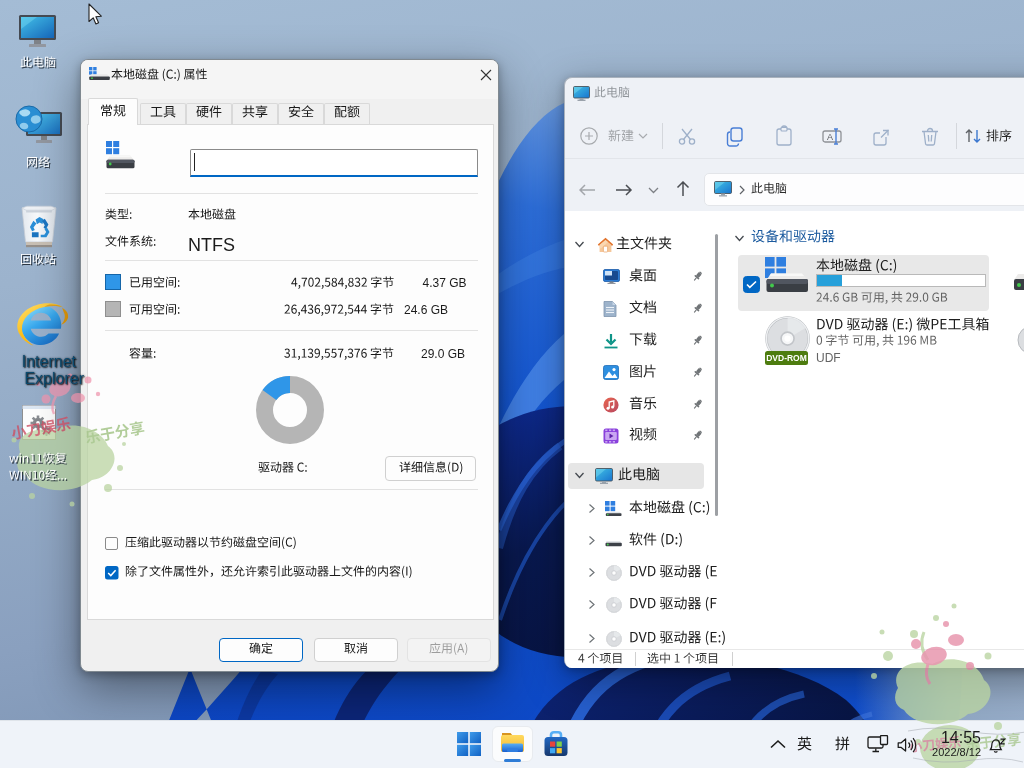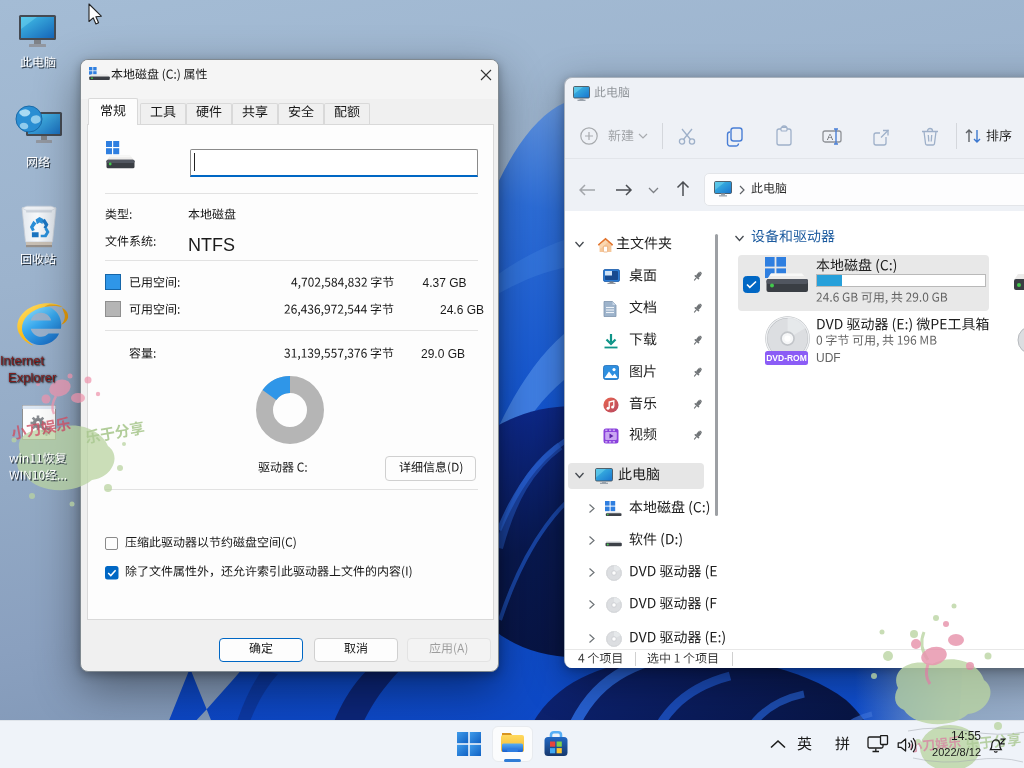--- a/index.html
+++ b/index.html
@@ -1,18 +1,18 @@
 <!DOCTYPE html>
 <html><head><meta charset="utf-8"><style>
 *{margin:0;padding:0;box-sizing:border-box}
 html,body{width:1024px;height:768px;overflow:hidden;font-family:"Liberation Sans",sans-serif}
 body{position:relative;background:#8fa9c6}
 .abs{position:absolute}
 svg{display:block}
-.lbl{position:absolute;color:#7f1d1d;font-size:13px;text-align:left;width:100%;
+.lbl{position:absolute;color:#0c4a6e;font-size:16px;text-align:right;width:100%;
  text-shadow:1px 1px 1.5px rgba(0,0,0,.9),0 0 2px rgba(0,0,0,.6);z-index:8}
 </style></head><body>
 <svg class="abs" style="left:0;top:0" width="1024" height="768" viewBox="0 0 1024 768">
 <defs>
 <linearGradient id="sky" x1="0" y1="0" x2="0.25" y2="1">
  <stop offset="0" stop-color="#a4bcd5"></stop>
         <stop offset="0.35" stop-color="#9cb3cd"></stop>
  <stop offset="0.6" stop-color="#92a9c5"></stop>
         <stop offset="0.8" stop-color="#8aa0bf"></stop>
  <stop offset="1" stop-color="#7e95b4"></stop>
@@ -537,21 +537,21 @@
       </svg>
       <svg class="abs" style="left:200px;top:238px" width="45" height="45">
         <g transform="scale(2.82)">
           <circle cx="8" cy="8" r="7.5" fill="#dcdee1" stroke="#b7babe" stroke-width="0.8"></circle>
           <circle cx="8" cy="8" r="7.5" fill="none" stroke="#eef0f2" stroke-width="0.5"></circle>
           <path d="M8 0.5 a7.5 7.5 0 0 1 6.5 3.7 l-4.4 2.6 a2.4 2.4 0 0 0 -2.1 -1.2 Z" fill="#e9ebee" opacity="0.8"></path>
           <circle cx="8" cy="8" r="2.3" fill="#f6f7f8" stroke="#c2c5c9" stroke-width="0.6"></circle>
           <circle cx="8" cy="8" r="1.1" fill="#fff"></circle>
         </g>
       </svg>
-      <div class="abs" style="left:200px;top:273px;width:43px;height:14px;background:#8b5cf6;border-radius:2.5px;color:#fff;font-size:8.5px;text-align:center;line-height:14px;font-weight:bold">DVD-ROM</div>
+      <div class="abs" style="left:200px;top:273px;width:43px;height:14px;background:#4d7c0f;border-radius:2.5px;color:#fff;font-size:8.5px;text-align:center;line-height:14px;font-weight:bold">DVD-ROM</div>
       <svg style="position:absolute;left:251px;top:239px;overflow:visible" width="175" height="17">
         <path transform="translate(0,12.3)" d="M1.4 0H4C7.1 0 8.8 -1.9 8.8 -5.2C8.8 -8.4 7.1 -10.3 4 -10.3H1.4ZM2.7 -1.1V-9.2H3.9C6.3 -9.2 7.5 -7.8 7.5 -5.2C7.5 -2.6 6.3 -1.1 3.9 -1.1Z M12.9 0H14.4L17.7 -10.3H16.4L14.7 -4.7C14.4 -3.5 14.1 -2.5 13.7 -1.3H13.7C13.3 -2.5 13 -3.5 12.7 -4.7L11 -10.3H9.6Z M19.1 0H21.7C24.8 0 26.5 -1.9 26.5 -5.2C26.5 -8.4 24.8 -10.3 21.7 -10.3H19.1ZM20.4 -1.1V-9.2H21.5C24 -9.2 25.2 -7.8 25.2 -5.2C25.2 -2.6 24 -1.1 21.5 -1.1Z M30.9 -2.1 31.1 -1.2C32.1 -1.5 33.4 -1.8 34.6 -2.2L34.6 -3C33.2 -2.6 31.8 -2.3 30.9 -2.1ZM43.6 -10.9H36.8V0.5H43.9V-0.4H37.8V-10H43.6ZM31.9 -9.2C31.8 -7.7 31.6 -5.6 31.5 -4.4H35.2C35.1 -1.5 34.8 -0.3 34.5 -0C34.4 0.1 34.3 0.1 34 0.1C33.8 0.1 33.1 0.1 32.5 0.1C32.6 0.3 32.7 0.7 32.7 0.9C33.4 1 34.1 1 34.4 1C34.8 0.9 35.1 0.8 35.3 0.5C35.8 0.1 36 -1.2 36.2 -4.8C36.2 -4.9 36.2 -5.2 36.2 -5.2L35.3 -5.2H35.1C35.3 -6.7 35.5 -9.3 35.6 -11.2L34.7 -11.1H31.4V-10.2H34.7C34.6 -8.5 34.4 -6.5 34.2 -5.2H32.5C32.6 -6.4 32.7 -7.9 32.8 -9.1ZM42.1 -9.2C41.8 -8.2 41.4 -7.2 41 -6.2C40.3 -7.1 39.7 -8 39.1 -8.8L38.3 -8.3C39 -7.4 39.8 -6.3 40.5 -5.2C39.8 -3.9 39 -2.7 38.2 -1.8C38.4 -1.6 38.8 -1.3 39 -1.1C39.7 -2 40.4 -3.1 41.1 -4.3C41.8 -3.2 42.4 -2.2 42.7 -1.4L43.6 -2C43.1 -2.9 42.4 -4.1 41.6 -5.3C42.2 -6.5 42.7 -7.7 43.1 -8.9Z M45.7 -10.6V-9.7H51.1V-10.6ZM53.6 -11.5C53.6 -10.5 53.6 -9.5 53.6 -8.5H51.5V-7.5H53.5C53.3 -4.3 52.8 -1.4 50.9 0.4C51.1 0.5 51.5 0.9 51.7 1.1C53.7 -0.9 54.3 -4 54.5 -7.5H56.6C56.5 -2.5 56.3 -0.7 55.9 -0.3C55.8 -0.1 55.6 -0.1 55.4 -0.1C55.1 -0.1 54.3 -0.1 53.6 -0.1C53.7 0.2 53.8 0.6 53.9 0.9C54.6 1 55.4 1 55.8 0.9C56.3 0.9 56.5 0.7 56.8 0.4C57.3 -0.2 57.5 -2.2 57.7 -8C57.7 -8.1 57.7 -8.5 57.7 -8.5H54.6C54.6 -9.5 54.6 -10.5 54.6 -11.5ZM45.7 -0.6 45.7 -0.6V-0.6C46 -0.8 46.5 -1 50.4 -1.8L50.7 -0.9L51.6 -1.2C51.4 -2.2 50.7 -3.9 50.2 -5.1L49.3 -4.9C49.6 -4.2 49.9 -3.4 50.1 -2.7L46.8 -2C47.3 -3.3 47.9 -4.8 48.2 -6.3H51.4V-7.3H45.2V-6.3H47.2C46.8 -4.7 46.2 -3 46 -2.6C45.8 -2 45.6 -1.7 45.4 -1.6C45.5 -1.3 45.6 -0.8 45.7 -0.6Z M61.2 -10.2H63.6V-8.2H61.2ZM67.2 -10.2H69.7V-8.2H67.2ZM67 -6.8C67.6 -6.6 68.3 -6.2 68.8 -5.9H64.8C65.1 -6.3 65.4 -6.8 65.6 -7.3L64.6 -7.4V-11.1H60.2V-7.3H64.5C64.3 -6.8 63.9 -6.4 63.5 -5.9H59.2V-4.9H62.6C61.7 -4.1 60.4 -3.3 58.9 -2.8C59.1 -2.6 59.3 -2.2 59.5 -2L60.2 -2.3V1.1H61.2V0.7H63.6V1H64.6V-3.2H61.9C62.7 -3.7 63.4 -4.3 64 -4.9H66.6C67.2 -4.3 68 -3.7 68.8 -3.2H66.2V1.1H67.2V0.7H69.7V1H70.7V-2.3L71.4 -2.1C71.5 -2.3 71.8 -2.7 72.1 -2.9C70.5 -3.3 69 -4 67.9 -4.9H71.7V-5.9H69.3L69.7 -6.3C69.2 -6.7 68.3 -7.1 67.6 -7.3ZM66.2 -11.1V-7.3H70.7V-11.1ZM61.2 -0.2V-2.3H63.6V-0.2ZM67.2 -0.2V-2.3H69.7V-0.2Z M78.9 2.7 79.7 2.4C78.5 0.4 77.9 -2 77.9 -4.4C77.9 -6.7 78.5 -9.1 79.7 -11.1L78.9 -11.5C77.6 -9.4 76.9 -7.1 76.9 -4.4C76.9 -1.6 77.6 0.7 78.9 2.7Z M81.7 0H87.8V-1.1H83V-4.8H86.9V-6H83V-9.2H87.6V-10.3H81.7Z M90.5 -5.5C91 -5.5 91.4 -5.9 91.4 -6.4C91.4 -7 91 -7.4 90.5 -7.4C90 -7.4 89.6 -7 89.6 -6.4C89.6 -5.9 90 -5.5 90.5 -5.5ZM90.5 0.2C91 0.2 91.4 -0.2 91.4 -0.8C91.4 -1.4 91 -1.8 90.5 -1.8C90 -1.8 89.6 -1.4 89.6 -0.8C89.6 -0.2 90 0.2 90.5 0.2Z M93.8 2.7C95.1 0.7 95.9 -1.6 95.9 -4.4C95.9 -7.1 95.1 -9.4 93.8 -11.5L93 -11.1C94.2 -9.1 94.8 -6.7 94.8 -4.4C94.8 -2 94.2 0.4 93 2.4Z M103.1 -11.8C102.6 -10.8 101.6 -9.7 100.7 -9C100.9 -8.8 101.1 -8.4 101.3 -8.2C102.3 -9 103.4 -10.3 104.1 -11.4ZM104.9 -4.5V-2.8C104.9 -1.8 104.8 -0.6 103.9 0.4C104 0.5 104.4 0.9 104.5 1.1C105.6 -0 105.8 -1.6 105.8 -2.8V-3.6H107.6V-2C107.6 -1.4 107.4 -1.2 107.3 -1.1C107.4 -0.9 107.6 -0.5 107.6 -0.2C107.8 -0.5 108.1 -0.7 109.8 -1.9C109.8 -2.1 109.6 -2.4 109.6 -2.6L108.5 -2V-4.5ZM110.6 -8H112.3C112.2 -6.2 111.9 -4.7 111.4 -3.5C111 -4.7 110.7 -6 110.5 -7.4ZM104.3 -6.2V-5.3H109V-5.5C109.2 -5.3 109.4 -5 109.5 -4.9C109.6 -5.2 109.8 -5.5 110 -5.8C110.2 -4.6 110.5 -3.4 110.9 -2.4C110.2 -1.2 109.4 -0.3 108.3 0.4C108.5 0.6 108.8 1 108.9 1.1C109.9 0.5 110.7 -0.4 111.3 -1.3C111.8 -0.3 112.4 0.5 113.2 1.1C113.3 0.8 113.7 0.4 113.9 0.2C113 -0.3 112.3 -1.2 111.8 -2.3C112.6 -3.8 113 -5.7 113.3 -8H113.8V-8.9H110.9C111 -9.7 111.2 -10.7 111.3 -11.6L110.3 -11.7C110.1 -9.6 109.7 -7.5 109 -6V-6.2ZM104.6 -10.6V-7.3H108.9V-10.6H108.2V-8.1H107.2V-11.8H106.4V-8.1H105.3V-10.6ZM103.4 -9C102.7 -7.5 101.6 -6 100.6 -5C100.7 -4.8 101.1 -4.3 101.2 -4.1C101.6 -4.5 102 -5 102.4 -5.5V1.1H103.3V-6.9C103.7 -7.5 104 -8.1 104.3 -8.6Z M115.7 0H117V-4.1H118.7C121 -4.1 122.5 -5.1 122.5 -7.3C122.5 -9.5 121 -10.3 118.7 -10.3H115.7ZM117 -5.1V-9.2H118.5C120.3 -9.2 121.2 -8.8 121.2 -7.3C121.2 -5.8 120.4 -5.1 118.6 -5.1Z M124.6 0H130.7V-1.1H125.9V-4.8H129.8V-6H125.9V-9.2H130.5V-10.3H124.6Z M132.2 -1V0H144.7V-1H139V-9.1H144V-10.2H132.9V-9.1H137.8V-1Z M153.9 -1.2C155.5 -0.4 157.1 0.4 158.1 1.1L158.9 0.4C157.8 -0.3 156.2 -1.2 154.6 -1.9ZM150 -1.9C149.2 -1.1 147.4 -0.2 146 0.4C146.2 0.6 146.6 0.9 146.8 1.1C148.2 0.6 149.9 -0.4 151 -1.2ZM148.4 -11.1V-2.9H146.2V-2H158.7V-2.9H156.7V-11.1ZM149.4 -2.9V-4.2H155.6V-2.9ZM149.4 -8.2H155.6V-7H149.4ZM149.4 -9V-10.2H155.6V-9ZM149.4 -6.2H155.6V-5H149.4Z M167.4 -4.1H171.1V-2.7H167.4ZM167.4 -4.9V-6.3H171.1V-4.9ZM167.4 -1.8H171.1V-0.4H167.4ZM166.4 -7.3V1.1H167.4V0.5H171.1V1H172.2V-7.3ZM162 -11.8C161.6 -10.4 160.8 -9 159.9 -8.1C160.2 -8 160.6 -7.7 160.8 -7.5C161.3 -8 161.7 -8.7 162.1 -9.5H162.7C163 -8.9 163.3 -8.3 163.4 -7.8H162.7V-6.2H160.3V-5.2H162.5C161.9 -3.7 160.8 -2.1 159.9 -1.2C160.1 -1 160.4 -0.6 160.6 -0.4C161.3 -1.2 162.1 -2.4 162.7 -3.6V1.1H163.7V-3.6C164.3 -3 165 -2.2 165.3 -1.8L166 -2.6C165.6 -2.9 164.3 -4.2 163.7 -4.7V-5.2H166V-6.2H163.7V-7.7L164.4 -8C164.3 -8.4 164 -9 163.8 -9.5H166.3V-10.4H162.6C162.8 -10.8 162.9 -11.2 163 -11.6ZM167.5 -11.8C167.1 -10.4 166.4 -9.1 165.5 -8.2C165.7 -8.1 166.2 -7.8 166.3 -7.6C166.8 -8.1 167.3 -8.8 167.7 -9.5H168.5C169 -8.9 169.5 -8.1 169.6 -7.6L170.5 -8C170.4 -8.4 170 -9 169.6 -9.5H172.7V-10.4H168.1C168.3 -10.8 168.4 -11.2 168.5 -11.6Z" fill="#1f1f1f"></path>
       </svg>
       <svg style="position:absolute;left:251px;top:256px;overflow:visible" width="123" height="15">
         <path transform="translate(0,10.6)" d="M3.3 0.2C5 0.2 6.1 -1.4 6.1 -4.4C6.1 -7.5 5 -9 3.3 -9C1.7 -9 0.6 -7.5 0.6 -4.4C0.6 -1.4 1.7 0.2 3.3 0.2ZM3.3 -0.7C2.3 -0.7 1.7 -1.8 1.7 -4.4C1.7 -7 2.3 -8.1 3.3 -8.1C4.3 -8.1 5 -7 5 -4.4C5 -1.8 4.3 -0.7 3.3 -0.7Z M14.9 -4.4V-3.6H10.2V-2.7H14.9V-0.2C14.9 0 14.8 0.1 14.6 0.1C14.4 0.1 13.6 0.1 12.8 0C12.9 0.3 13.1 0.7 13.2 0.9C14.2 0.9 14.8 0.9 15.3 0.8C15.7 0.6 15.8 0.4 15.8 -0.1V-2.7H20.5V-3.6H15.8V-4C16.9 -4.6 18 -5.4 18.7 -6.2L18.1 -6.7L17.9 -6.6H12.1V-5.8H17C16.4 -5.2 15.6 -4.7 14.9 -4.4ZM14.4 -9.9C14.7 -9.6 14.9 -9.2 15 -8.8H10.3V-6.3H11.2V-8H19.5V-6.3H20.4V-8.8H16.1C15.9 -9.2 15.6 -9.8 15.3 -10.2Z M22.5 -5.8V-5H25.7V0.9H26.6V-5H30.6V-1.8C30.6 -1.7 30.5 -1.6 30.3 -1.6C30.1 -1.6 29.3 -1.6 28.4 -1.6C28.5 -1.3 28.6 -1 28.7 -0.7C29.8 -0.7 30.5 -0.7 31 -0.8C31.4 -1 31.5 -1.3 31.5 -1.8V-5.8ZM29 -10.1V-8.7H25.7V-10.1H24.8V-8.7H22V-7.9H24.8V-6.5H25.7V-7.9H29V-6.5H29.9V-7.9H32.7V-8.7H29.9V-10.1Z M36.7 -9.2V-8.3H45V-0.3C45 -0.1 44.9 -0 44.7 0C44.4 0 43.4 0 42.4 -0C42.6 0.2 42.7 0.7 42.8 0.9C44 0.9 44.8 0.9 45.3 0.8C45.8 0.6 45.9 0.3 45.9 -0.3V-8.3H47.4V-9.2ZM38.8 -5.7H42V-2.9H38.8ZM37.9 -6.6V-1.1H38.8V-2.1H42.9V-6.6Z M49.9 -9.2V-4.9C49.9 -3.2 49.8 -1.1 48.4 0.4C48.6 0.5 49 0.8 49.1 1C50 0 50.4 -1.4 50.6 -2.7H53.6V0.9H54.6V-2.7H57.8V-0.3C57.8 -0 57.7 0 57.5 0C57.2 0 56.4 0.1 55.6 0C55.7 0.3 55.8 0.7 55.9 0.9C57 0.9 57.7 0.9 58.1 0.7C58.5 0.6 58.7 0.3 58.7 -0.3V-9.2ZM50.8 -8.4H53.6V-6.4H50.8ZM57.8 -8.4V-6.4H54.6V-8.4ZM50.8 -5.6H53.6V-3.6H50.7C50.7 -4 50.8 -4.5 50.8 -4.9ZM57.8 -5.6V-3.6H54.6V-5.6Z M60.9 2.3C62 1.8 62.7 0.9 62.7 -0.2C62.7 -1 62.3 -1.5 61.8 -1.5C61.3 -1.5 60.9 -1.2 60.9 -0.7C60.9 -0.3 61.3 0 61.7 0L61.9 0C61.9 0.7 61.4 1.3 60.7 1.6Z M73.1 -1.8C74.2 -1 75.7 0.2 76.4 1L77.3 0.4C76.5 -0.3 75 -1.5 73.9 -2.3ZM70 -2.2C69.3 -1.3 68 -0.3 66.8 0.3C67 0.5 67.3 0.8 67.5 1C68.7 0.3 70.1 -0.8 70.9 -1.9ZM67.1 -7.5V-6.7H69.4V-3.8H66.6V-2.9H77.5V-3.8H74.7V-6.7H77.1V-7.5H74.7V-10H73.8V-7.5H70.3V-10H69.4V-7.5ZM70.3 -3.8V-6.7H73.8V-3.8Z M81.8 0H86.6V-0.9H84.9V-8.8H84C83.5 -8.5 83 -8.3 82.2 -8.2V-7.5H83.8V-0.9H81.8Z M90.2 0.2C91.9 0.2 93.4 -1.2 93.4 -4.8C93.4 -7.6 92.1 -9 90.5 -9C89.1 -9 87.9 -7.8 87.9 -6.1C87.9 -4.3 88.9 -3.3 90.4 -3.3C91.1 -3.3 91.8 -3.8 92.4 -4.4C92.3 -1.7 91.3 -0.8 90.2 -0.8C89.6 -0.8 89.1 -1 88.7 -1.4L88.1 -0.7C88.6 -0.2 89.3 0.2 90.2 0.2ZM92.4 -5.3C91.8 -4.5 91.1 -4.2 90.5 -4.2C89.5 -4.2 89 -4.9 89 -6.1C89 -7.3 89.6 -8.1 90.5 -8.1C91.6 -8.1 92.3 -7.1 92.4 -5.3Z M97.7 0.2C99 0.2 100.2 -1 100.2 -2.7C100.2 -4.5 99.3 -5.5 97.8 -5.5C97.1 -5.5 96.3 -5.1 95.8 -4.4C95.8 -7.1 96.8 -8.1 98 -8.1C98.6 -8.1 99.1 -7.8 99.4 -7.4L100.1 -8.1C99.6 -8.6 98.9 -9 98 -9C96.3 -9 94.7 -7.6 94.7 -4.2C94.7 -1.3 96 0.2 97.7 0.2ZM95.8 -3.5C96.4 -4.3 97 -4.6 97.6 -4.6C98.7 -4.6 99.2 -3.9 99.2 -2.7C99.2 -1.5 98.5 -0.7 97.7 -0.7C96.6 -0.7 95.9 -1.7 95.8 -3.5Z M104.6 0H105.6V-4.9C105.6 -5.6 105.6 -6.7 105.5 -7.5H105.5L106.2 -5.5L107.9 -0.9H108.6L110.3 -5.5L111 -7.5H111.1C111 -6.7 110.9 -5.6 110.9 -4.9V0H111.9V-8.8H110.6L108.9 -4.1C108.7 -3.5 108.6 -2.9 108.3 -2.3H108.3C108.1 -2.9 107.9 -3.5 107.6 -4.1L106 -8.8H104.6Z M114.4 0H117.2C119.1 0 120.5 -0.9 120.5 -2.6C120.5 -3.8 119.8 -4.5 118.7 -4.7V-4.7C119.5 -5 120 -5.8 120 -6.6C120 -8.2 118.8 -8.8 117 -8.8H114.4ZM115.5 -5.1V-7.9H116.8C118.2 -7.9 118.9 -7.5 118.9 -6.5C118.9 -5.6 118.3 -5.1 116.8 -5.1ZM115.5 -0.9V-4.2H117C118.6 -4.2 119.4 -3.7 119.4 -2.6C119.4 -1.4 118.5 -0.9 117 -0.9Z" fill="#646464"></path>
       </svg>
       <div class="abs" style="left:251px;top:273px;color:#646464;font-size:12px">UDF</div>
       <svg class="abs" style="left:449px;top:193px" width="12" height="22">
         <path d="M4 3 L12 3 L12 9 L0 9 Z" fill="#ecebea"></path>
         <rect x="0" y="8" width="12" height="11" rx="2" fill="#3a3e44"></rect>
@@ -654,21 +654,21 @@
         <svg style="position:absolute;left:48px;top:243px;overflow:visible" width="53" height="15">
           <path transform="translate(0,10.6)" d="M0.7 -9.2V-8.3H9V-0.3C9 -0.1 8.9 -0 8.6 0C8.3 0 7.3 0 6.4 -0C6.5 0.2 6.7 0.7 6.8 0.9C7.9 0.9 8.8 0.9 9.3 0.8C9.7 0.6 9.9 0.3 9.9 -0.3V-8.3H11.4V-9.2ZM2.8 -5.7H5.9V-2.9H2.8ZM1.9 -6.6V-1.1H2.8V-2.1H6.8V-6.6Z M13.8 -9.2V-4.9C13.8 -3.2 13.7 -1.1 12.4 0.4C12.6 0.5 12.9 0.8 13.1 1C14 0 14.4 -1.4 14.6 -2.7H17.6V0.9H18.5V-2.7H21.8V-0.3C21.8 -0 21.7 0 21.4 0C21.2 0 20.4 0.1 19.5 0C19.7 0.3 19.8 0.7 19.9 0.9C21 0.9 21.7 0.9 22.1 0.7C22.5 0.6 22.6 0.3 22.6 -0.3V-9.2ZM14.7 -8.4H17.6V-6.4H14.7ZM21.8 -8.4V-6.4H18.5V-8.4ZM14.7 -5.6H17.6V-3.6H14.7C14.7 -4 14.7 -4.5 14.7 -4.9ZM21.8 -5.6V-3.6H18.5V-5.6Z M30.8 -6.4C32 -5.8 33.6 -4.9 34.4 -4.3L35 -5C34.2 -5.5 32.5 -6.4 31.3 -7ZM28.6 -7.1C27.7 -6.3 26.4 -5.5 25 -5L25.5 -4.2C27 -4.8 28.3 -5.7 29.2 -6.5ZM24.9 -0.3V0.6H35.1V-0.3H30.5V-3.3H33.9V-4.1H26.2V-3.3H29.5V-0.3ZM29.1 -9.9C29.3 -9.5 29.5 -9 29.7 -8.6H24.9V-5.9H25.8V-7.8H34.2V-6.2H35.1V-8.6H30.8C30.6 -9.1 30.3 -9.7 30 -10.2Z M37.1 -7.4V1H38V-7.4ZM37.3 -9.5C37.8 -9 38.4 -8.2 38.7 -7.7L39.5 -8.2C39.2 -8.7 38.5 -9.4 38 -9.9ZM40.5 -3.5H43.4V-1.9H40.5ZM40.5 -5.9H43.4V-4.3H40.5ZM39.7 -6.6V-1.2H44.3V-6.6ZM40.2 -9.4V-8.6H46V-0.1C46 0 46 0.1 45.8 0.1C45.7 0.1 45.2 0.1 44.7 0.1C44.8 0.3 44.9 0.7 45 0.9C45.7 0.9 46.2 0.9 46.5 0.8C46.8 0.6 47 0.4 47 -0.1V-9.4Z M49.7 -4.7C50.1 -4.7 50.5 -5 50.5 -5.5C50.5 -6 50.1 -6.4 49.7 -6.4C49.2 -6.4 48.9 -6 48.9 -5.5C48.9 -5 49.2 -4.7 49.7 -4.7ZM49.7 0.2C50.1 0.2 50.5 -0.2 50.5 -0.7C50.5 -1.2 50.1 -1.5 49.7 -1.5C49.2 -1.5 48.9 -1.2 48.9 -0.7C48.9 -0.2 49.2 0.2 49.7 0.2Z" fill="#1b1b1b"></path>
         </svg>
         <svg style="position:absolute;left:209.704px;top:216px;overflow:visible" width="105" height="15">
           <path transform="translate(0,10.6)" d="M4.1 0H5.1V-2.4H6.3V-3.3H5.1V-8.8H3.9L0.2 -3.1V-2.4H4.1ZM4.1 -3.3H1.4L3.4 -6.3C3.6 -6.7 3.9 -7.2 4.1 -7.6H4.1C4.1 -7.2 4.1 -6.4 4.1 -6Z M7.6 2.3C8.6 1.8 9.3 0.9 9.3 -0.2C9.3 -1 9 -1.5 8.4 -1.5C7.9 -1.5 7.6 -1.2 7.6 -0.7C7.6 -0.3 7.9 0 8.4 0L8.5 0C8.5 0.7 8 1.3 7.3 1.6Z M12.4 0H13.5C13.7 -3.4 14 -5.5 16.1 -8.1V-8.8H10.6V-7.9H14.9C13.1 -5.5 12.5 -3.3 12.4 0Z M20 0.2C21.7 0.2 22.7 -1.4 22.7 -4.4C22.7 -7.5 21.7 -9 20 -9C18.3 -9 17.3 -7.5 17.3 -4.4C17.3 -1.4 18.3 0.2 20 0.2ZM20 -0.7C19 -0.7 18.3 -1.8 18.3 -4.4C18.3 -7 19 -8.1 20 -8.1C21 -8.1 21.7 -7 21.7 -4.4C21.7 -1.8 21 -0.7 20 -0.7Z M23.8 0H29.4V-0.9H26.9C26.5 -0.9 26 -0.9 25.5 -0.9C27.6 -2.8 29 -4.6 29 -6.4C29 -7.9 28 -9 26.4 -9C25.3 -9 24.5 -8.4 23.8 -7.7L24.4 -7C24.9 -7.6 25.5 -8.1 26.3 -8.1C27.3 -8.1 27.9 -7.3 27.9 -6.3C27.9 -4.8 26.6 -3.1 23.8 -0.6Z M30.9 2.3C32 1.8 32.6 0.9 32.6 -0.2C32.6 -1 32.3 -1.5 31.7 -1.5C31.3 -1.5 30.9 -1.2 30.9 -0.7C30.9 -0.3 31.2 0 31.7 0L31.8 0C31.8 0.7 31.4 1.3 30.6 1.6Z M36.5 0.2C37.9 0.2 39.3 -0.9 39.3 -2.9C39.3 -4.8 38.1 -5.7 36.7 -5.7C36.2 -5.7 35.8 -5.5 35.4 -5.3L35.6 -7.9H38.9V-8.8H34.6L34.3 -4.7L34.9 -4.3C35.4 -4.7 35.8 -4.8 36.4 -4.8C37.5 -4.8 38.2 -4.1 38.2 -2.8C38.2 -1.5 37.4 -0.8 36.3 -0.8C35.3 -0.8 34.7 -1.2 34.2 -1.7L33.6 -1C34.2 -0.4 35.1 0.2 36.5 0.2Z M43.3 0.2C45 0.2 46.1 -0.8 46.1 -2.1C46.1 -3.3 45.4 -4 44.6 -4.4V-4.5C45.1 -4.9 45.8 -5.7 45.8 -6.6C45.8 -8 44.9 -8.9 43.4 -8.9C42 -8.9 40.9 -8 40.9 -6.7C40.9 -5.8 41.5 -5.1 42.1 -4.7V-4.6C41.3 -4.2 40.5 -3.4 40.5 -2.2C40.5 -0.8 41.7 0.2 43.3 0.2ZM43.9 -4.8C42.9 -5.2 41.9 -5.7 41.9 -6.7C41.9 -7.5 42.5 -8.1 43.3 -8.1C44.3 -8.1 44.8 -7.4 44.8 -6.6C44.8 -5.9 44.5 -5.3 43.9 -4.8ZM43.3 -0.7C42.3 -0.7 41.5 -1.3 41.5 -2.3C41.5 -3.1 42 -3.8 42.7 -4.3C44 -3.8 45 -3.3 45 -2.1C45 -1.3 44.4 -0.7 43.3 -0.7Z M50.7 0H51.7V-2.4H52.9V-3.3H51.7V-8.8H50.5L46.9 -3.1V-2.4H50.7ZM50.7 -3.3H48L50 -6.3C50.3 -6.7 50.5 -7.2 50.7 -7.6H50.8C50.7 -7.2 50.7 -6.4 50.7 -6Z M54.2 2.3C55.3 1.8 55.9 0.9 55.9 -0.2C55.9 -1 55.6 -1.5 55 -1.5C54.6 -1.5 54.2 -1.2 54.2 -0.7C54.2 -0.3 54.6 0 55 0L55.1 0C55.1 0.7 54.7 1.3 53.9 1.6Z M60 0.2C61.6 0.2 62.7 -0.8 62.7 -2.1C62.7 -3.3 62 -4 61.3 -4.4V-4.5C61.8 -4.9 62.4 -5.7 62.4 -6.6C62.4 -8 61.5 -8.9 60 -8.9C58.6 -8.9 57.6 -8 57.6 -6.7C57.6 -5.8 58.2 -5.1 58.8 -4.7V-4.6C58 -4.2 57.2 -3.4 57.2 -2.2C57.2 -0.8 58.4 0.2 60 0.2ZM60.6 -4.8C59.5 -5.2 58.6 -5.7 58.6 -6.7C58.6 -7.5 59.2 -8.1 60 -8.1C60.9 -8.1 61.5 -7.4 61.5 -6.6C61.5 -5.9 61.2 -5.3 60.6 -4.8ZM60 -0.7C58.9 -0.7 58.2 -1.3 58.2 -2.3C58.2 -3.1 58.7 -3.8 59.4 -4.3C60.6 -3.8 61.7 -3.3 61.7 -2.1C61.7 -1.3 61 -0.7 60 -0.7Z M66.4 0.2C68 0.2 69.3 -0.8 69.3 -2.4C69.3 -3.6 68.4 -4.3 67.4 -4.6V-4.6C68.4 -5 69 -5.7 69 -6.8C69 -8.1 67.9 -9 66.4 -9C65.4 -9 64.6 -8.5 64 -7.9L64.5 -7.2C65.1 -7.7 65.7 -8.1 66.4 -8.1C67.3 -8.1 67.9 -7.5 67.9 -6.7C67.9 -5.7 67.2 -5 65.4 -5V-4.2C67.5 -4.2 68.2 -3.5 68.2 -2.4C68.2 -1.4 67.4 -0.8 66.4 -0.8C65.4 -0.8 64.7 -1.2 64.2 -1.8L63.6 -1.1C64.2 -0.4 65.1 0.2 66.4 0.2Z M70.5 0H76V-0.9H73.6C73.1 -0.9 72.6 -0.9 72.1 -0.9C74.2 -2.8 75.6 -4.6 75.6 -6.4C75.6 -7.9 74.6 -9 73 -9C71.9 -9 71.1 -8.4 70.4 -7.7L71.1 -7C71.6 -7.6 72.2 -8.1 72.9 -8.1C74 -8.1 74.5 -7.3 74.5 -6.3C74.5 -4.8 73.2 -3.1 70.5 -0.6Z M84.8 -4.4V-3.6H80.1V-2.7H84.8V-0.2C84.8 0 84.8 0.1 84.5 0.1C84.3 0.1 83.5 0.1 82.7 0C82.9 0.3 83.1 0.7 83.1 0.9C84.1 0.9 84.8 0.9 85.2 0.8C85.6 0.6 85.8 0.4 85.8 -0.1V-2.7H90.5V-3.6H85.8V-4C86.8 -4.6 87.9 -5.4 88.6 -6.2L88 -6.7L87.8 -6.6H82.1V-5.8H86.9C86.3 -5.2 85.5 -4.7 84.8 -4.4ZM84.4 -9.9C84.6 -9.6 84.8 -9.2 85 -8.8H80.3V-6.3H81.1V-8H89.4V-6.3H90.3V-8.8H86.1C85.9 -9.2 85.6 -9.8 85.3 -10.2Z M92.5 -5.8V-5H95.6V0.9H96.6V-5H100.6V-1.8C100.6 -1.7 100.5 -1.6 100.3 -1.6C100 -1.6 99.2 -1.6 98.3 -1.6C98.4 -1.3 98.6 -1 98.6 -0.7C99.7 -0.7 100.5 -0.7 100.9 -0.8C101.4 -1 101.5 -1.3 101.5 -1.8V-5.8ZM98.9 -10.1V-8.7H95.7V-10.1H94.8V-8.7H92V-7.9H94.8V-6.5H95.7V-7.9H98.9V-6.5H99.8V-7.9H102.6V-8.7H99.8V-10.1Z" fill="#1b1b1b"></path>
         </svg>
         <svg style="position:absolute;left:203.04400000000004px;top:243px;overflow:visible" width="111" height="15">
           <path transform="translate(0,10.6)" d="M0.5 0H6.1V-0.9H3.6C3.2 -0.9 2.6 -0.9 2.2 -0.9C4.2 -2.8 5.6 -4.6 5.6 -6.4C5.6 -7.9 4.6 -9 3.1 -9C2 -9 1.2 -8.4 0.5 -7.7L1.1 -7C1.6 -7.6 2.2 -8.1 2.9 -8.1C4 -8.1 4.6 -7.3 4.6 -6.3C4.6 -4.8 3.3 -3.1 0.5 -0.6Z M10.3 0.2C11.6 0.2 12.8 -1 12.8 -2.7C12.8 -4.5 11.8 -5.5 10.4 -5.5C9.7 -5.5 8.9 -5.1 8.4 -4.4C8.4 -7.1 9.4 -8.1 10.6 -8.1C11.2 -8.1 11.7 -7.8 12 -7.4L12.6 -8.1C12.2 -8.6 11.5 -9 10.6 -9C8.9 -9 7.3 -7.6 7.3 -4.2C7.3 -1.3 8.6 0.2 10.3 0.2ZM8.4 -3.5C9 -4.3 9.6 -4.6 10.2 -4.6C11.2 -4.6 11.8 -3.9 11.8 -2.7C11.8 -1.5 11.1 -0.7 10.3 -0.7C9.2 -0.7 8.5 -1.7 8.4 -3.5Z M14.2 2.3C15.3 1.8 16 0.9 16 -0.2C16 -1 15.6 -1.5 15 -1.5C14.6 -1.5 14.2 -1.2 14.2 -0.7C14.2 -0.3 14.6 0 15 0L15.2 0C15.1 0.7 14.7 1.3 14 1.6Z M20.7 0H21.8V-2.4H22.9V-3.3H21.8V-8.8H20.6L16.9 -3.1V-2.4H20.7ZM20.7 -3.3H18L20 -6.3C20.3 -6.7 20.5 -7.2 20.7 -7.6H20.8C20.8 -7.2 20.7 -6.4 20.7 -6Z M26.5 0.2C28 0.2 29.3 -0.8 29.3 -2.4C29.3 -3.6 28.5 -4.3 27.4 -4.6V-4.6C28.4 -5 29 -5.7 29 -6.8C29 -8.1 27.9 -9 26.4 -9C25.4 -9 24.6 -8.5 24 -7.9L24.6 -7.2C25.1 -7.7 25.7 -8.1 26.4 -8.1C27.3 -8.1 27.9 -7.5 27.9 -6.7C27.9 -5.7 27.3 -5 25.5 -5V-4.2C27.5 -4.2 28.2 -3.5 28.2 -2.4C28.2 -1.4 27.5 -0.8 26.4 -0.8C25.4 -0.8 24.7 -1.2 24.2 -1.8L23.7 -1.1C24.2 -0.4 25.1 0.2 26.5 0.2Z M33.6 0.2C35 0.2 36.1 -1 36.1 -2.7C36.1 -4.5 35.2 -5.5 33.7 -5.5C33 -5.5 32.2 -5.1 31.7 -4.4C31.7 -7.1 32.7 -8.1 33.9 -8.1C34.5 -8.1 35 -7.8 35.3 -7.4L36 -8.1C35.5 -8.6 34.8 -9 33.9 -9C32.2 -9 30.6 -7.6 30.6 -4.2C30.6 -1.3 31.9 0.2 33.6 0.2ZM31.7 -3.5C32.3 -4.3 33 -4.6 33.5 -4.6C34.6 -4.6 35.1 -3.9 35.1 -2.7C35.1 -1.5 34.4 -0.7 33.6 -0.7C32.5 -0.7 31.8 -1.7 31.7 -3.5Z M37.5 2.3C38.6 1.8 39.3 0.9 39.3 -0.2C39.3 -1 38.9 -1.5 38.4 -1.5C37.9 -1.5 37.5 -1.2 37.5 -0.7C37.5 -0.3 37.9 0 38.3 0L38.5 0C38.5 0.7 38 1.3 37.3 1.6Z M42.8 0.2C44.4 0.2 46 -1.2 46 -4.8C46 -7.6 44.7 -9 43 -9C41.7 -9 40.5 -7.8 40.5 -6.1C40.5 -4.3 41.5 -3.3 42.9 -3.3C43.7 -3.3 44.4 -3.8 45 -4.4C44.9 -1.7 43.9 -0.8 42.8 -0.8C42.2 -0.8 41.7 -1 41.3 -1.4L40.7 -0.7C41.2 -0.2 41.8 0.2 42.8 0.2ZM44.9 -5.3C44.4 -4.5 43.7 -4.2 43.1 -4.2C42.1 -4.2 41.5 -4.9 41.5 -6.1C41.5 -7.3 42.2 -8.1 43 -8.1C44.1 -8.1 44.8 -7.1 44.9 -5.3Z M49 0H50.1C50.3 -3.4 50.7 -5.5 52.7 -8.1V-8.8H47.2V-7.9H51.5C49.8 -5.5 49.2 -3.3 49 0Z M53.8 0H59.4V-0.9H56.9C56.5 -0.9 55.9 -0.9 55.5 -0.9C57.5 -2.8 58.9 -4.6 58.9 -6.4C58.9 -7.9 57.9 -9 56.4 -9C55.2 -9 54.5 -8.4 53.8 -7.7L54.4 -7C54.9 -7.6 55.5 -8.1 56.2 -8.1C57.3 -8.1 57.9 -7.3 57.9 -6.3C57.9 -4.8 56.6 -3.1 53.8 -0.6Z M60.9 2.3C61.9 1.8 62.6 0.9 62.6 -0.2C62.6 -1 62.3 -1.5 61.7 -1.5C61.2 -1.5 60.9 -1.2 60.9 -0.7C60.9 -0.3 61.2 0 61.7 0L61.8 0C61.8 0.7 61.3 1.3 60.6 1.6Z M66.4 0.2C67.9 0.2 69.3 -0.9 69.3 -2.9C69.3 -4.8 68.1 -5.7 66.7 -5.7C66.1 -5.7 65.7 -5.5 65.3 -5.3L65.6 -7.9H68.9V-8.8H64.6L64.3 -4.7L64.9 -4.3C65.4 -4.7 65.8 -4.8 66.4 -4.8C67.5 -4.8 68.2 -4.1 68.2 -2.8C68.2 -1.5 67.4 -0.8 66.3 -0.8C65.3 -0.8 64.7 -1.2 64.2 -1.7L63.6 -1C64.2 -0.4 65.1 0.2 66.4 0.2Z M74 0H75.1V-2.4H76.2V-3.3H75.1V-8.8H73.8L70.2 -3.1V-2.4H74ZM74 -3.3H71.3L73.3 -6.3C73.6 -6.7 73.8 -7.2 74 -7.6H74.1C74.1 -7.2 74 -6.4 74 -6Z M80.7 0H81.7V-2.4H82.9V-3.3H81.7V-8.8H80.5L76.8 -3.1V-2.4H80.7ZM80.7 -3.3H78L80 -6.3C80.2 -6.7 80.5 -7.2 80.7 -7.6H80.7C80.7 -7.2 80.7 -6.4 80.7 -6Z M91.5 -4.4V-3.6H86.8V-2.7H91.5V-0.2C91.5 0 91.4 0.1 91.2 0.1C91 0.1 90.2 0.1 89.4 0C89.6 0.3 89.7 0.7 89.8 0.9C90.8 0.9 91.4 0.9 91.9 0.8C92.3 0.6 92.4 0.4 92.4 -0.1V-2.7H97.1V-3.6H92.4V-4C93.5 -4.6 94.6 -5.4 95.3 -6.2L94.7 -6.7L94.5 -6.6H88.8V-5.8H93.6C93 -5.2 92.2 -4.7 91.5 -4.4ZM91 -9.9C91.3 -9.6 91.5 -9.2 91.7 -8.8H86.9V-6.3H87.8V-8H96.1V-6.3H97V-8.8H92.7C92.5 -9.2 92.2 -9.8 91.9 -10.2Z M99.1 -5.8V-5H102.3V0.9H103.2V-5H107.2V-1.8C107.2 -1.7 107.1 -1.6 106.9 -1.6C106.7 -1.6 105.9 -1.6 105 -1.6C105.1 -1.3 105.2 -1 105.3 -0.7C106.4 -0.7 107.1 -0.7 107.6 -0.8C108 -1 108.1 -1.3 108.1 -1.8V-5.8ZM105.6 -10.1V-8.7H102.3V-10.1H101.4V-8.7H98.6V-7.9H101.4V-6.5H102.3V-7.9H105.6V-6.5H106.5V-7.9H109.3V-8.7H106.5V-10.1Z" fill="#1b1b1b"></path>
         </svg>
         <div class="abs" style="left:340px;top:216px;width:47px;height:14px;font-size:12px;color:#1b1b1b;text-align:center">4.37 GB</div>
-        <div class="abs" style="left:356px;top:243px;width:47px;height:14px;font-size:12px;color:#1b1b1b;text-align:right">24.6 GB</div>
+        <div class="abs" style="left:320px;top:243px;width:47px;height:14px;font-size:12px;color:#1b1b1b;text-align:right">24.6 GB</div>
         <div class="abs" style="left:24px;top:270px;width:373px;height:1px;background:#e2e2e2"></div>
         <svg style="position:absolute;left:48px;top:287px;overflow:visible" width="29" height="15">
           <path transform="translate(0,10.6)" d="M4 -7.6C3.3 -6.7 2.2 -5.9 1.1 -5.3C1.3 -5.2 1.6 -4.8 1.7 -4.6C2.8 -5.3 4 -6.3 4.8 -7.3ZM7 -7.1C8.1 -6.4 9.5 -5.3 10.2 -4.7L10.8 -5.3C10.1 -5.9 8.7 -6.9 7.6 -7.6ZM5.9 -6.5C4.8 -4.8 2.7 -3.3 0.4 -2.4C0.7 -2.2 0.9 -1.9 1 -1.7C1.6 -1.9 2.1 -2.2 2.6 -2.5V1H3.5V0.6H8.5V0.9H9.4V-2.6C9.9 -2.4 10.4 -2.1 10.9 -1.8C11.1 -2.1 11.3 -2.4 11.5 -2.6C9.6 -3.4 7.9 -4.3 6.5 -5.9L6.7 -6.2ZM3.5 -0.2V-2.3H8.5V-0.2ZM3.6 -3.1C4.5 -3.7 5.3 -4.4 6 -5.2C6.8 -4.3 7.7 -3.6 8.6 -3.1ZM5.2 -9.9C5.4 -9.7 5.5 -9.3 5.7 -9H1V-6.8H1.9V-8.1H10.1V-6.8H11V-9H6.7C6.6 -9.3 6.3 -9.8 6.1 -10.2Z M15 -8H21V-7.3H15ZM15 -9.2H21V-8.5H15ZM14.1 -9.7V-6.8H21.9V-9.7ZM12.6 -6.3V-5.6H23.4V-6.3ZM14.8 -3.3H17.5V-2.6H14.8ZM18.4 -3.3H21.3V-2.6H18.4ZM14.8 -4.5H17.5V-3.8H14.8ZM18.4 -4.5H21.3V-3.8H18.4ZM12.6 -0V0.7H23.5V-0H18.4V-0.7H22.5V-1.4H18.4V-2H22.2V-5H13.9V-2H17.5V-1.4H13.6V-0.7H17.5V-0Z M25.7 -4.7C26.1 -4.7 26.5 -5 26.5 -5.5C26.5 -6 26.1 -6.4 25.7 -6.4C25.2 -6.4 24.9 -6 24.9 -5.5C24.9 -5 25.2 -4.7 25.7 -4.7ZM25.7 0.2C26.1 0.2 26.5 -0.2 26.5 -0.7C26.5 -1.2 26.1 -1.5 25.7 -1.5C25.2 -1.5 24.9 -1.2 24.9 -0.7C24.9 -0.2 25.2 0.2 25.7 0.2Z" fill="#1b1b1b"></path>
         </svg>
         <svg style="position:absolute;left:203.04400000000004px;top:287px;overflow:visible" width="111" height="15">
           <path transform="translate(0,10.6)" d="M3.2 0.2C4.7 0.2 6 -0.8 6 -2.4C6 -3.6 5.2 -4.3 4.1 -4.6V-4.6C5.1 -5 5.7 -5.7 5.7 -6.8C5.7 -8.1 4.6 -9 3.1 -9C2.1 -9 1.3 -8.5 0.7 -7.9L1.3 -7.2C1.8 -7.7 2.4 -8.1 3.1 -8.1C4 -8.1 4.6 -7.5 4.6 -6.7C4.6 -5.7 4 -5 2.1 -5V-4.2C4.2 -4.2 4.9 -3.5 4.9 -2.4C4.9 -1.4 4.1 -0.8 3.1 -0.8C2.1 -0.8 1.4 -1.2 0.9 -1.8L0.3 -1.1C0.9 -0.4 1.8 0.2 3.2 0.2Z M7.7 0H12.5V-0.9H10.8V-8.8H9.9C9.5 -8.5 8.9 -8.3 8.1 -8.2V-7.5H9.7V-0.9H7.7Z M14.2 2.3C15.3 1.8 16 0.9 16 -0.2C16 -1 15.6 -1.5 15 -1.5C14.6 -1.5 14.2 -1.2 14.2 -0.7C14.2 -0.3 14.6 0 15 0L15.2 0C15.1 0.7 14.7 1.3 14 1.6Z M17.7 0H22.5V-0.9H20.8V-8.8H19.9C19.5 -8.5 18.9 -8.3 18.1 -8.2V-7.5H19.7V-0.9H17.7Z M26.5 0.2C28 0.2 29.3 -0.8 29.3 -2.4C29.3 -3.6 28.5 -4.3 27.4 -4.6V-4.6C28.4 -5 29 -5.7 29 -6.8C29 -8.1 27.9 -9 26.4 -9C25.4 -9 24.6 -8.5 24 -7.9L24.6 -7.2C25.1 -7.7 25.7 -8.1 26.4 -8.1C27.3 -8.1 27.9 -7.5 27.9 -6.7C27.9 -5.7 27.3 -5 25.5 -5V-4.2C27.5 -4.2 28.2 -3.5 28.2 -2.4C28.2 -1.4 27.5 -0.8 26.4 -0.8C25.4 -0.8 24.7 -1.2 24.2 -1.8L23.7 -1.1C24.2 -0.4 25.1 0.2 26.5 0.2Z M32.8 0.2C34.4 0.2 36 -1.2 36 -4.8C36 -7.6 34.7 -9 33 -9C31.7 -9 30.5 -7.8 30.5 -6.1C30.5 -4.3 31.5 -3.3 32.9 -3.3C33.7 -3.3 34.4 -3.8 35 -4.4C34.9 -1.7 33.9 -0.8 32.8 -0.8C32.2 -0.8 31.7 -1 31.3 -1.4L30.7 -0.7C31.2 -0.2 31.8 0.2 32.8 0.2ZM34.9 -5.3C34.4 -4.5 33.7 -4.2 33.1 -4.2C32.1 -4.2 31.5 -4.9 31.5 -6.1C31.5 -7.3 32.2 -8.1 33 -8.1C34.2 -8.1 34.8 -7.1 34.9 -5.3Z M37.5 2.3C38.6 1.8 39.3 0.9 39.3 -0.2C39.3 -1 38.9 -1.5 38.4 -1.5C37.9 -1.5 37.5 -1.2 37.5 -0.7C37.5 -0.3 37.9 0 38.3 0L38.5 0C38.5 0.7 38 1.3 37.3 1.6Z M43.1 0.2C44.6 0.2 46 -0.9 46 -2.9C46 -4.8 44.8 -5.7 43.3 -5.7C42.8 -5.7 42.4 -5.5 42 -5.3L42.3 -7.9H45.6V-8.8H41.3L41 -4.7L41.6 -4.3C42.1 -4.7 42.5 -4.8 43.1 -4.8C44.2 -4.8 44.9 -4.1 44.9 -2.8C44.9 -1.5 44.1 -0.8 43 -0.8C42 -0.8 41.3 -1.2 40.8 -1.7L40.3 -1C40.9 -0.4 41.7 0.2 43.1 0.2Z M49.8 0.2C51.3 0.2 52.7 -0.9 52.7 -2.9C52.7 -4.8 51.5 -5.7 50 -5.7C49.5 -5.7 49.1 -5.5 48.7 -5.3L48.9 -7.9H52.2V-8.8H48L47.7 -4.7L48.3 -4.3C48.8 -4.7 49.1 -4.8 49.7 -4.8C50.8 -4.8 51.5 -4.1 51.5 -2.8C51.5 -1.5 50.7 -0.8 49.7 -0.8C48.6 -0.8 48 -1.2 47.5 -1.7L47 -1C47.6 -0.4 48.4 0.2 49.8 0.2Z M55.7 0H56.8C57 -3.4 57.3 -5.5 59.4 -8.1V-8.8H53.9V-7.9H58.2C56.4 -5.5 55.8 -3.3 55.7 0Z M60.9 2.3C61.9 1.8 62.6 0.9 62.6 -0.2C62.6 -1 62.3 -1.5 61.7 -1.5C61.2 -1.5 60.9 -1.2 60.9 -0.7C60.9 -0.3 61.2 0 61.7 0L61.8 0C61.8 0.7 61.3 1.3 60.6 1.6Z M66.4 0.2C68 0.2 69.3 -0.8 69.3 -2.4C69.3 -3.6 68.4 -4.3 67.4 -4.6V-4.6C68.4 -5 69 -5.7 69 -6.8C69 -8.1 67.9 -9 66.4 -9C65.4 -9 64.6 -8.5 64 -7.9L64.5 -7.2C65.1 -7.7 65.7 -8.1 66.4 -8.1C67.3 -8.1 67.9 -7.5 67.9 -6.7C67.9 -5.7 67.2 -5 65.4 -5V-4.2C67.5 -4.2 68.2 -3.5 68.2 -2.4C68.2 -1.4 67.4 -0.8 66.4 -0.8C65.4 -0.8 64.7 -1.2 64.2 -1.8L63.6 -1.1C64.2 -0.4 65.1 0.2 66.4 0.2Z M72.3 0H73.5C73.6 -3.4 74 -5.5 76 -8.1V-8.8H70.5V-7.9H74.8C73.1 -5.5 72.5 -3.3 72.3 0Z M80.2 0.2C81.6 0.2 82.8 -1 82.8 -2.7C82.8 -4.5 81.8 -5.5 80.3 -5.5C79.6 -5.5 78.9 -5.1 78.3 -4.4C78.4 -7.1 79.4 -8.1 80.6 -8.1C81.1 -8.1 81.6 -7.8 82 -7.4L82.6 -8.1C82.1 -8.6 81.4 -9 80.5 -9C78.8 -9 77.3 -7.6 77.3 -4.2C77.3 -1.3 78.5 0.2 80.2 0.2ZM78.3 -3.5C78.9 -4.3 79.6 -4.6 80.1 -4.6C81.2 -4.6 81.7 -3.9 81.7 -2.7C81.7 -1.5 81.1 -0.7 80.2 -0.7C79.1 -0.7 78.5 -1.7 78.3 -3.5Z M91.5 -4.4V-3.6H86.8V-2.7H91.5V-0.2C91.5 0 91.4 0.1 91.2 0.1C91 0.1 90.2 0.1 89.4 0C89.6 0.3 89.7 0.7 89.8 0.9C90.8 0.9 91.4 0.9 91.9 0.8C92.3 0.6 92.4 0.4 92.4 -0.1V-2.7H97.1V-3.6H92.4V-4C93.5 -4.6 94.6 -5.4 95.3 -6.2L94.7 -6.7L94.5 -6.6H88.8V-5.8H93.6C93 -5.2 92.2 -4.7 91.5 -4.4ZM91 -9.9C91.3 -9.6 91.5 -9.2 91.7 -8.8H86.9V-6.3H87.8V-8H96.1V-6.3H97V-8.8H92.7C92.5 -9.2 92.2 -9.8 91.9 -10.2Z M99.1 -5.8V-5H102.3V0.9H103.2V-5H107.2V-1.8C107.2 -1.7 107.1 -1.6 106.9 -1.6C106.7 -1.6 105.9 -1.6 105 -1.6C105.1 -1.3 105.2 -1 105.3 -0.7C106.4 -0.7 107.1 -0.7 107.6 -0.8C108 -1 108.1 -1.3 108.1 -1.8V-5.8ZM105.6 -10.1V-8.7H102.3V-10.1H101.4V-8.7H98.6V-7.9H101.4V-6.5H102.3V-7.9H105.6V-6.5H106.5V-7.9H109.3V-8.7H106.5V-10.1Z" fill="#1b1b1b"></path>
         </svg>
         <div class="abs" style="left:340px;top:287px;width:47px;height:14px;font-size:12px;color:#1b1b1b;text-align:left">29.0 GB</div>
         <svg class="abs" style="left:170px;top:311px" width="78" height="78">
           <circle cx="39" cy="39" r="25.5" fill="none" stroke="#b5b5b5" stroke-width="17"></circle>
@@ -776,21 +776,21 @@
 <path d="M15.5 0.5 v-1 M18.5 0.5 v-1" stroke="#1b1b1b" stroke-width="1.2"></path>
     </svg>
     <svg class="abs" style="left:897px;top:737px" width="22" height="17">
 <path d="M1.2 5.8 h3 L8.6 2 v12 L4.2 10.4 h-3 Z" fill="none" stroke="#1b1b1b" stroke-width="1.25" stroke-linejoin="round"></path>
 <g fill="none" stroke="#1b1b1b" stroke-width="1.25">
 <path d="M11.5 5.5 a4 4 0 0 1 0 5.4"></path>
         <path d="M13.8 3.3 a7.3 7.3 0 0 1 0 9.8"></path>
         <path d="M16.1 1.2 a10.8 10.8 0 0 1 0 14"></path>
       </g>
     </svg>
-    <div class="abs" style="left:901px;top:729px;width:80px;height:13px;font-size:12px;color:#1b1b1b;text-align:right">14:55</div>
+    <div class="abs" style="left:901px;top:729px;width:80px;height:13px;font-size:16px;color:#1b1b1b;text-align:right">14:55</div>
     <div class="abs" style="left:901px;top:746px;width:80px;height:12px;font-size:11px;color:#1b1b1b;text-align:right">2022/8/12</div>
     <svg class="abs" style="left:988px;top:738px" width="19" height="16">
 <g fill="none" stroke="#1b1b1b" stroke-width="1.25">
 <path d="M2.5 11.5 c0.8 -1 1.3 -2.4 1.3 -4.3 c0 -3.4 1.7 -5.3 4 -5.3 s4 1.9 4 5.3 c0 1.9 0.5 3.3 1.3 4.3 Z"></path>
 <path d="M6.3 13.3 a1.7 1.7 0 0 0 3 0"></path>
       </g>
 <path d="M12.5 1.2 h4.2 l-4.2 4.6 h4.2" fill="none" stroke="#1b1b1b" stroke-width="1.2"></path>
     </svg>
   </div>
 <svg class="abs" style="left:8px;top:366px;overflow:visible;z-index:7" width="140" height="130" opacity="0.88">

